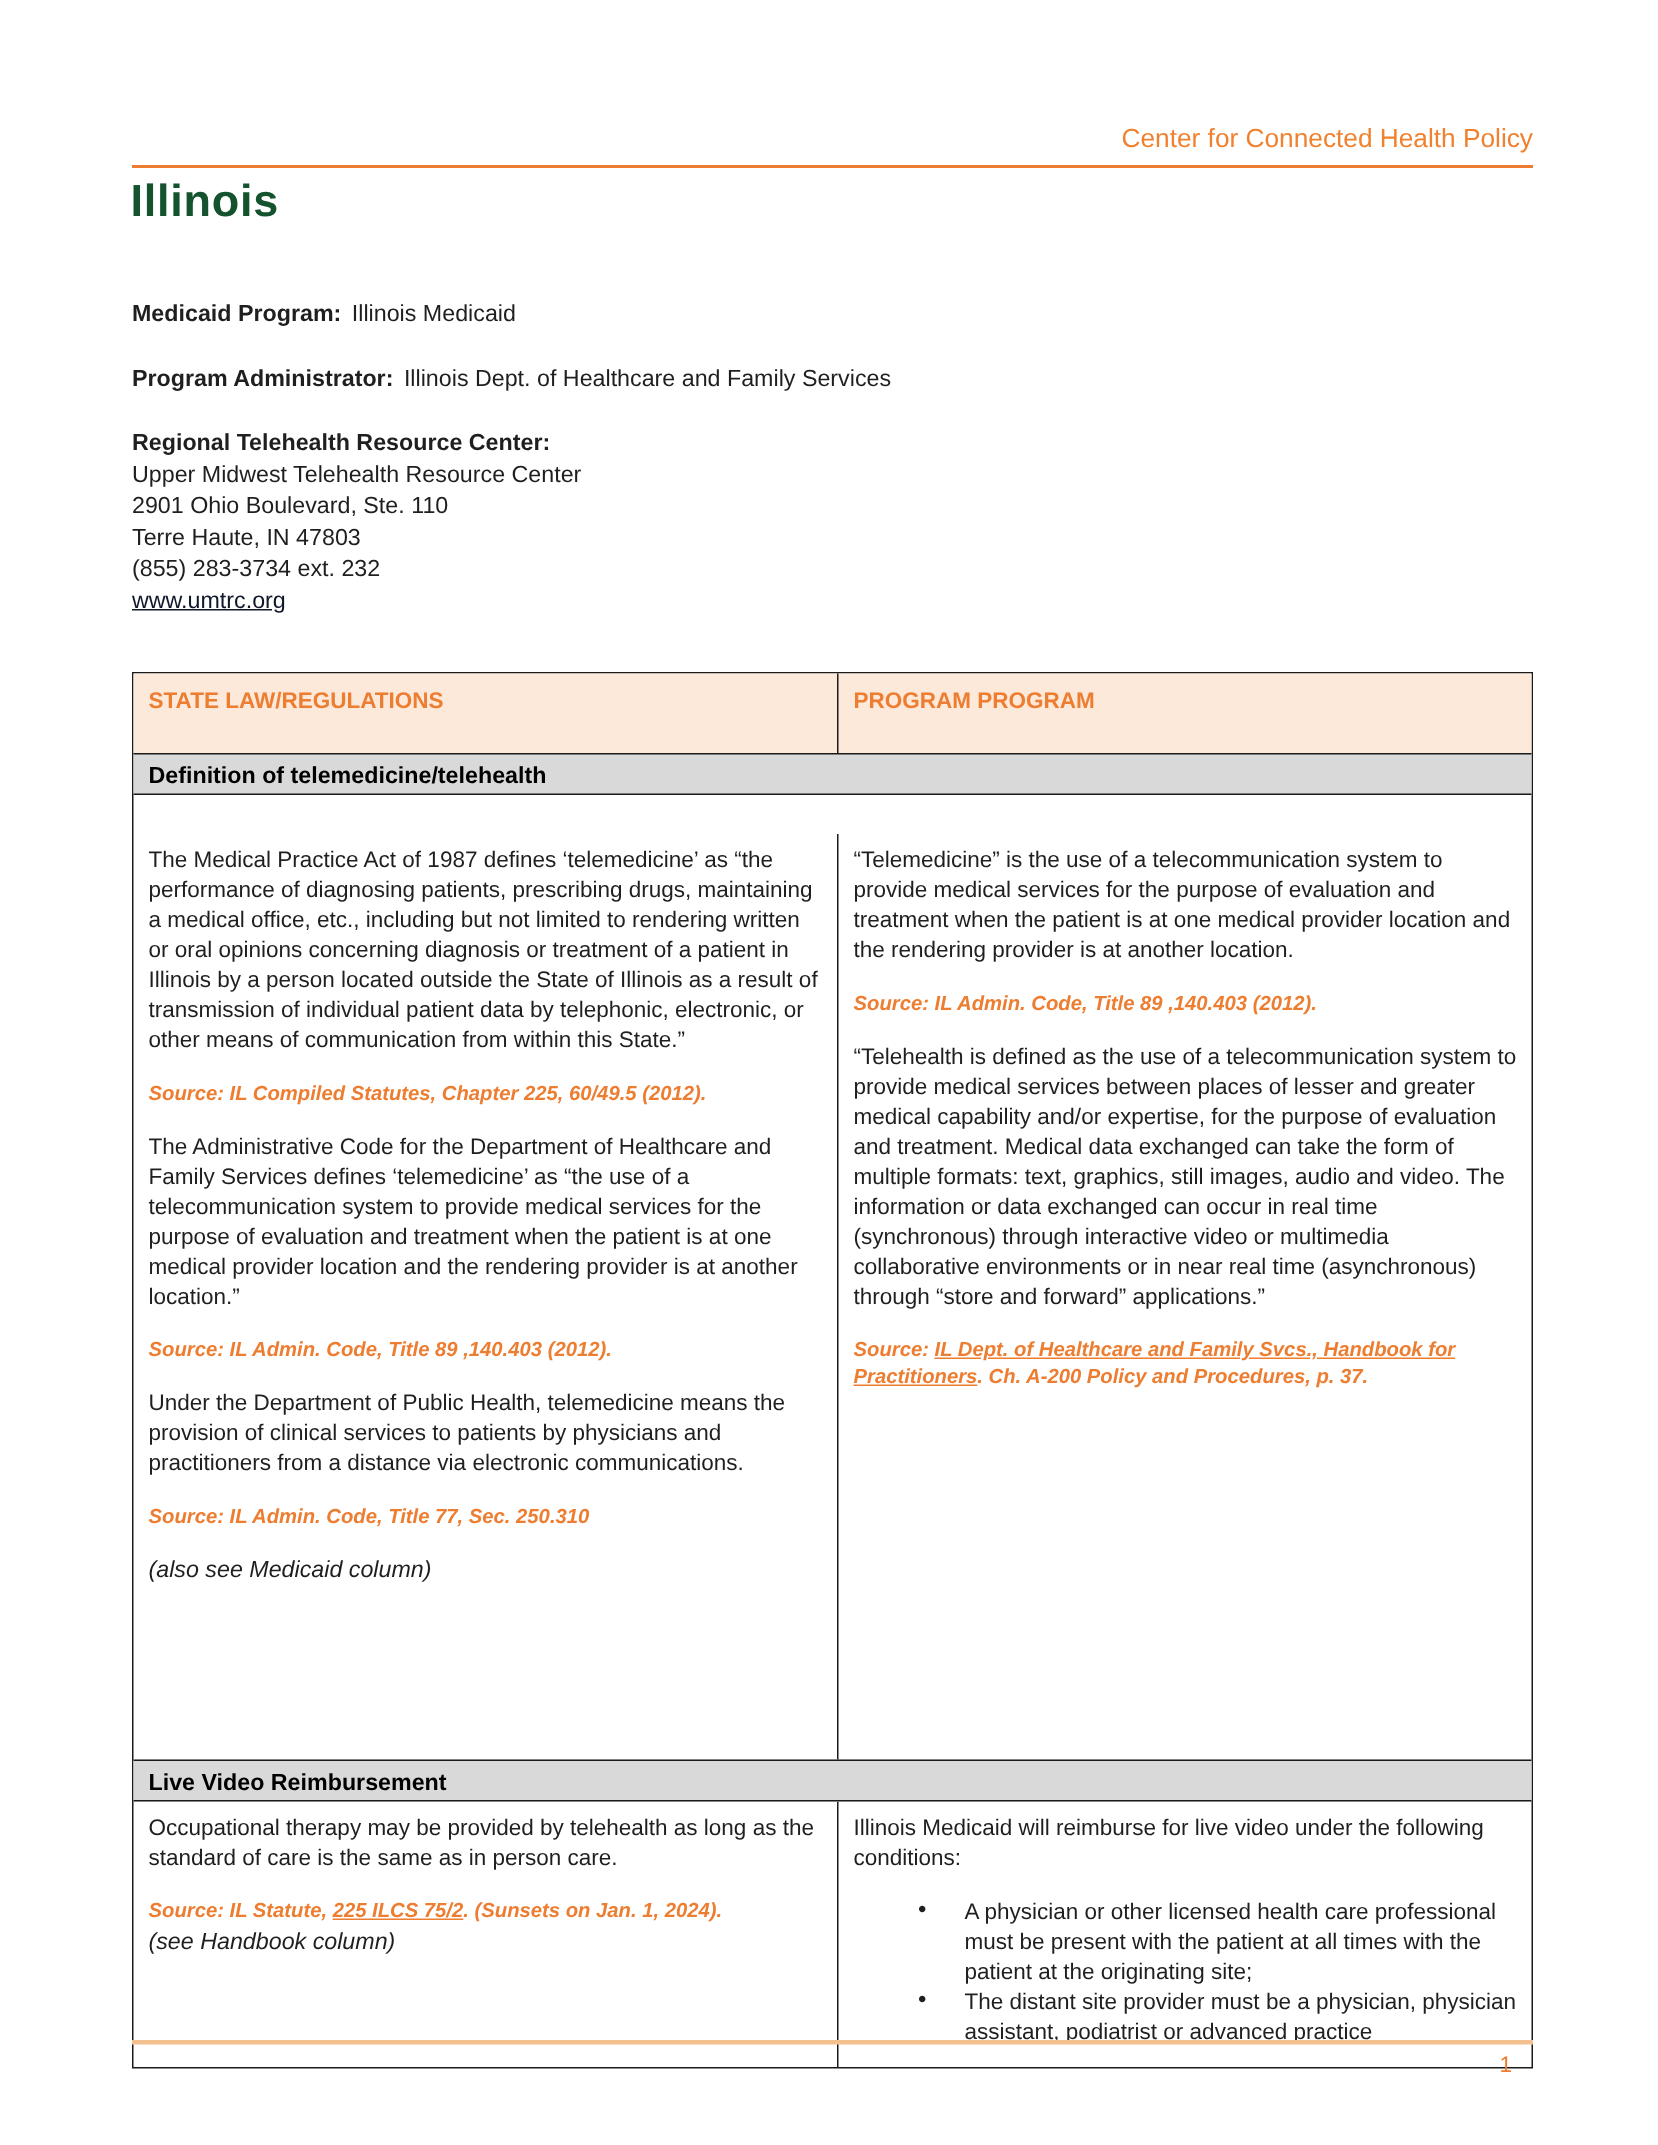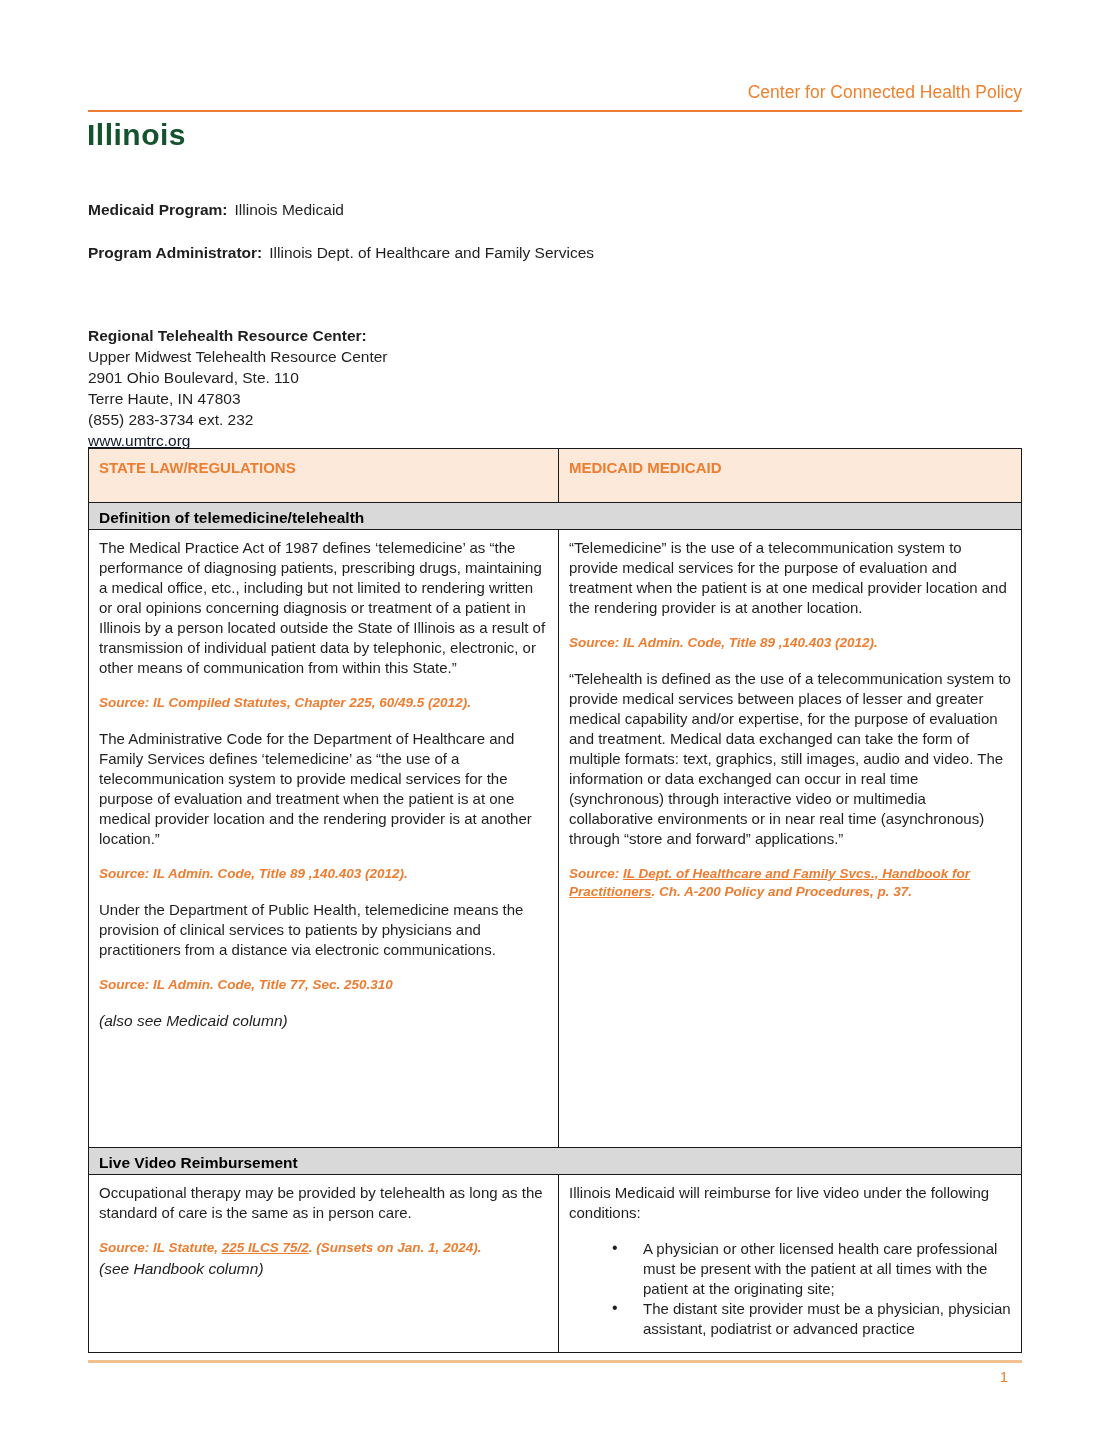--- a/index.html
+++ b/index.html
@@ -10,35 +10,35 @@
   .brand{top:82px;left:88px;width:934px;text-align:right;font-size:17.5px;color:#F0812F;}
   .top-rule{top:110px;left:88px;width:934px;height:2px;background:#ED7D31;}
   .title{top:118px;left:87px;font-size:30px;font-weight:bold;color:#14532d;margin:0;letter-spacing:.5px;}
 
   
   .meta-line{font-size:15.5px;line-height:21px;margin:0;}
   .meta-line .lbl{font-weight:bold;}
   .meta-line .val{margin-left:7px;}
   .m1{top:199px;left:88px;}
   .m2{top:242px;left:88px;}
-  .m3{top:285px;left:88px;margin-top:40px;}
+  .m3{top:285px;left:88px;}
   .addr{font-size:15.5px;line-height:21px;}
   .link{color:#0f172a;text-decoration:underline;cursor:pointer;}
 
   
   .ptable{top:448px;left:88px;width:934px;box-sizing:border-box;border:1px solid #1a1a1a;background:#fff;}
   .trow{display:flex;box-sizing:border-box;}
   .cell{box-sizing:border-box;padding:8px 8px 0 10px;font-size:15px;line-height:20px;}
   .cell-left{width:470px;border-right:1px solid #1a1a1a;}
   .cell-right{flex:1;}
   .thead{height:53px;background:#FDE9D9;}
   .thead .cell{padding-top:9px;font-size:15px;font-weight:bold;color:#ED7D31;}
   .tband{height:28px;background:#D9D9D9;border-top:1px solid #1a1a1a;border-bottom:1px solid #1a1a1a;
          font-size:15.5px;font-weight:bold;color:#000;padding:6px 0 0 10px;box-sizing:border-box;}
-  .rowdef{height:617px;}
+  .rowdef{height:617px;margin-top:26px;}
   .rowlv{height:177px;overflow:hidden;}
 
   .para{margin:0 0 16px 0;}
   .source{margin:0 0 17px 0;color:#ED7D31;font-weight:bold;font-style:italic;font-size:13.5px;line-height:18px;}
   .source .src-link{color:#ED7D31;text-decoration:underline;cursor:pointer;}
   .src-block{display:block;}
   .note{margin:0;font-style:italic;font-size:15.5px;}
   .source.tight{margin-bottom:2px;}
 
   ul.blist{margin:0;padding:0 0 0 74px;list-style:none;}
@@ -69,21 +69,21 @@
   <div class="addr">2901 Ohio Boulevard, Ste. 110</div>
   <div class="addr">Terre Haute, IN 47803</div>
   <div class="addr">(855) 283-3734 ext. 232</div>
   <div class="addr"><a class="link">www.umtrc.org</a></div>
 </div>
 
 <div class="abs ptable">
 
   <div class="trow thead">
     <div class="cell cell-left">STATE LAW/REGULATIONS</div>
-    <div class="cell cell-right">MEDICAID MEDICAID</div>
+    <div class="cell cell-right">PROGRAM PROGRAM</div>
   </div>
 
   <div class="tband">Definition of telemedicine/telehealth</div>
 
   <div class="trow rowdef">
     <div class="cell cell-left">
       <p class="para">The Medical Practice Act of 1987 defines ‘telemedicine’ as “the performance of diagnosing patients, prescribing drugs, maintaining a medical office, etc., including but not limited to rendering written or oral opinions concerning diagnosis or treatment of a patient in Illinois by a person located outside the State of Illinois as a result of transmission of individual patient data by telephonic, electronic, or other means of communication from within this State.”</p>
       <p class="source">Source: IL Compiled Statutes, Chapter 225, 60/49.5 (2012).</p>
       <p class="para">The Administrative Code for the Department of Healthcare and Family Services defines ‘telemedicine’ as “the use of a telecommunication system to provide medical services for the purpose of evaluation and treatment when the patient is at one medical provider location and the rendering provider is at another location.”</p>
       <p class="source">Source: IL Admin. Code, Title 89 ,140.403 (2012).</p>

